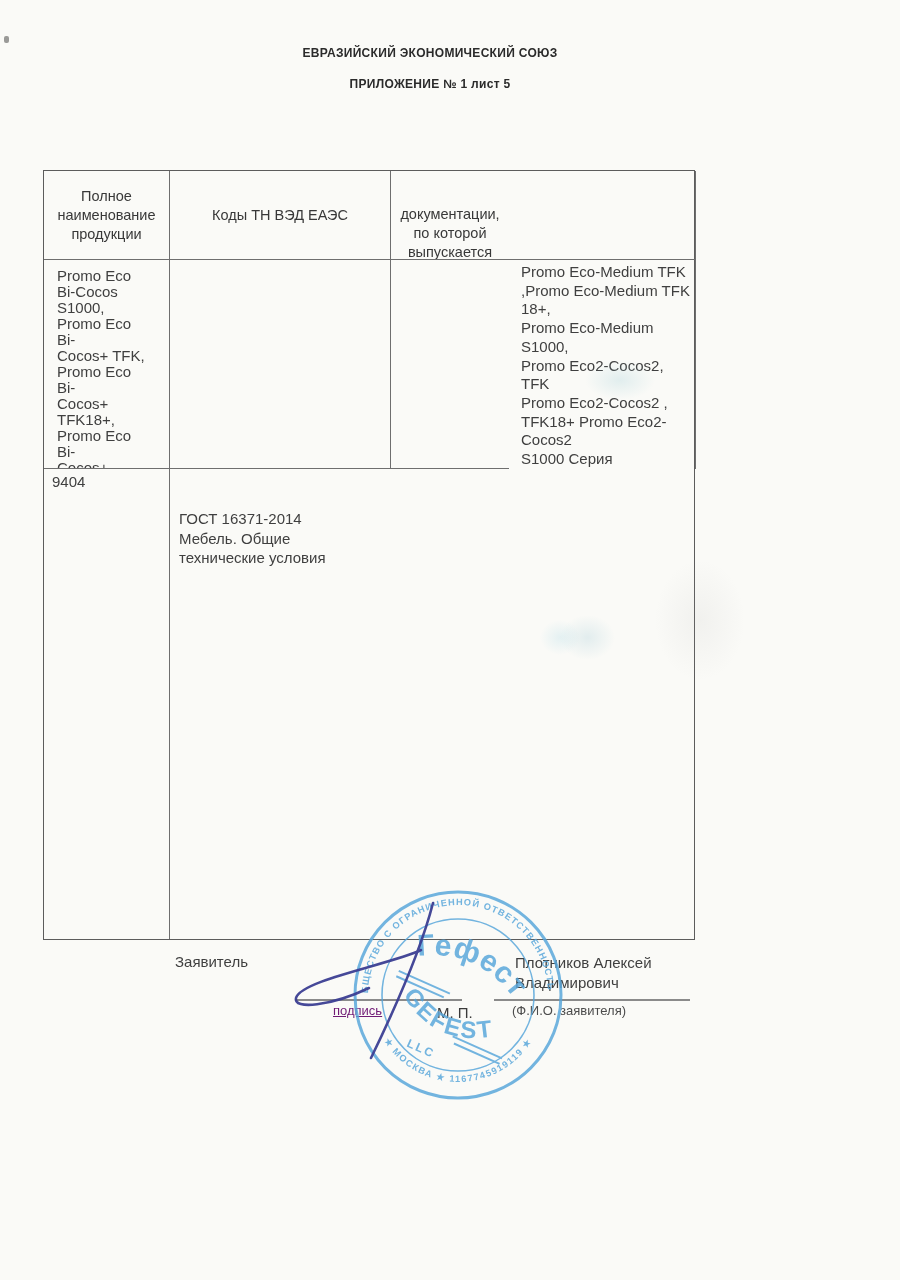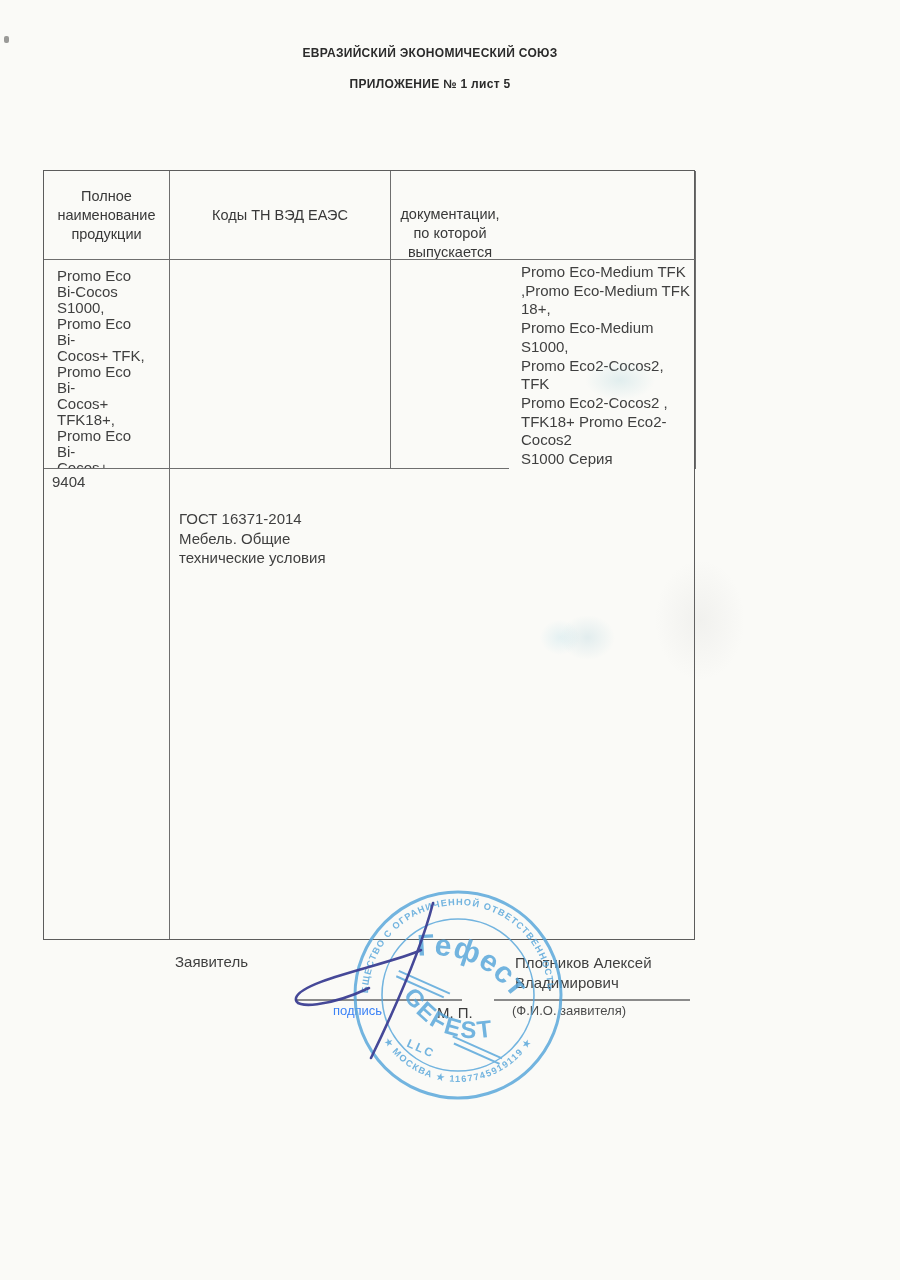--- a/index.html
+++ b/index.html
@@ -68,21 +68,21 @@
   }
   .cell.text { white-space: pre-line; line-height: 18.7px; }
   .cell.ident-1 { padding: 8px 20px 0 13px; line-height: 16px; }
   .cell.ident-2 { padding: 3px 4px 0 12px; }
   .cell.name-2  { padding: 205px 8px 0 10px; line-height: 19.5px; white-space: normal; }
   .cell.code-2  { padding: 4px 4px 0 8px; }
   .cell.doc-2   { padding: 4px 6px 0 9px; line-height: 19.5px; }
   
   .applicant-label { position: absolute; left: 175px; top: 953px; font-size: 15px; }
   .sig-line  { position: absolute; left: 295px; top: 999px; width: 167px; height: 1.5px; background: #8a8a8a; }
-  .sig-caption { position: absolute; left: 333px; top: 1003px; font-size: 13px; color: #3b82f6; }
+  .sig-caption { position: absolute; left: 333px; top: 1003px; font-size: 13px; color: #701a75; text-decoration: underline; }
   .seal-caption { position: absolute; left: 437px; top: 1004px; font-size: 15px; color: #3a3a3a; }
   .applicant-name { position: absolute; left: 515px; top: 953px; width: 195px; font-size: 15px; line-height: 19.5px; }
   .name-line { position: absolute; left: 494px; top: 999px; width: 196px; height: 1.5px; background: #8a8a8a; }
   .name-caption { position: absolute; left: 512px; top: 1003px; font-size: 13px; color: #4c4c4c; }
   
   .stamp {
     position: absolute;
     left: 348px;
     top: 885px;
     width: 220px;

